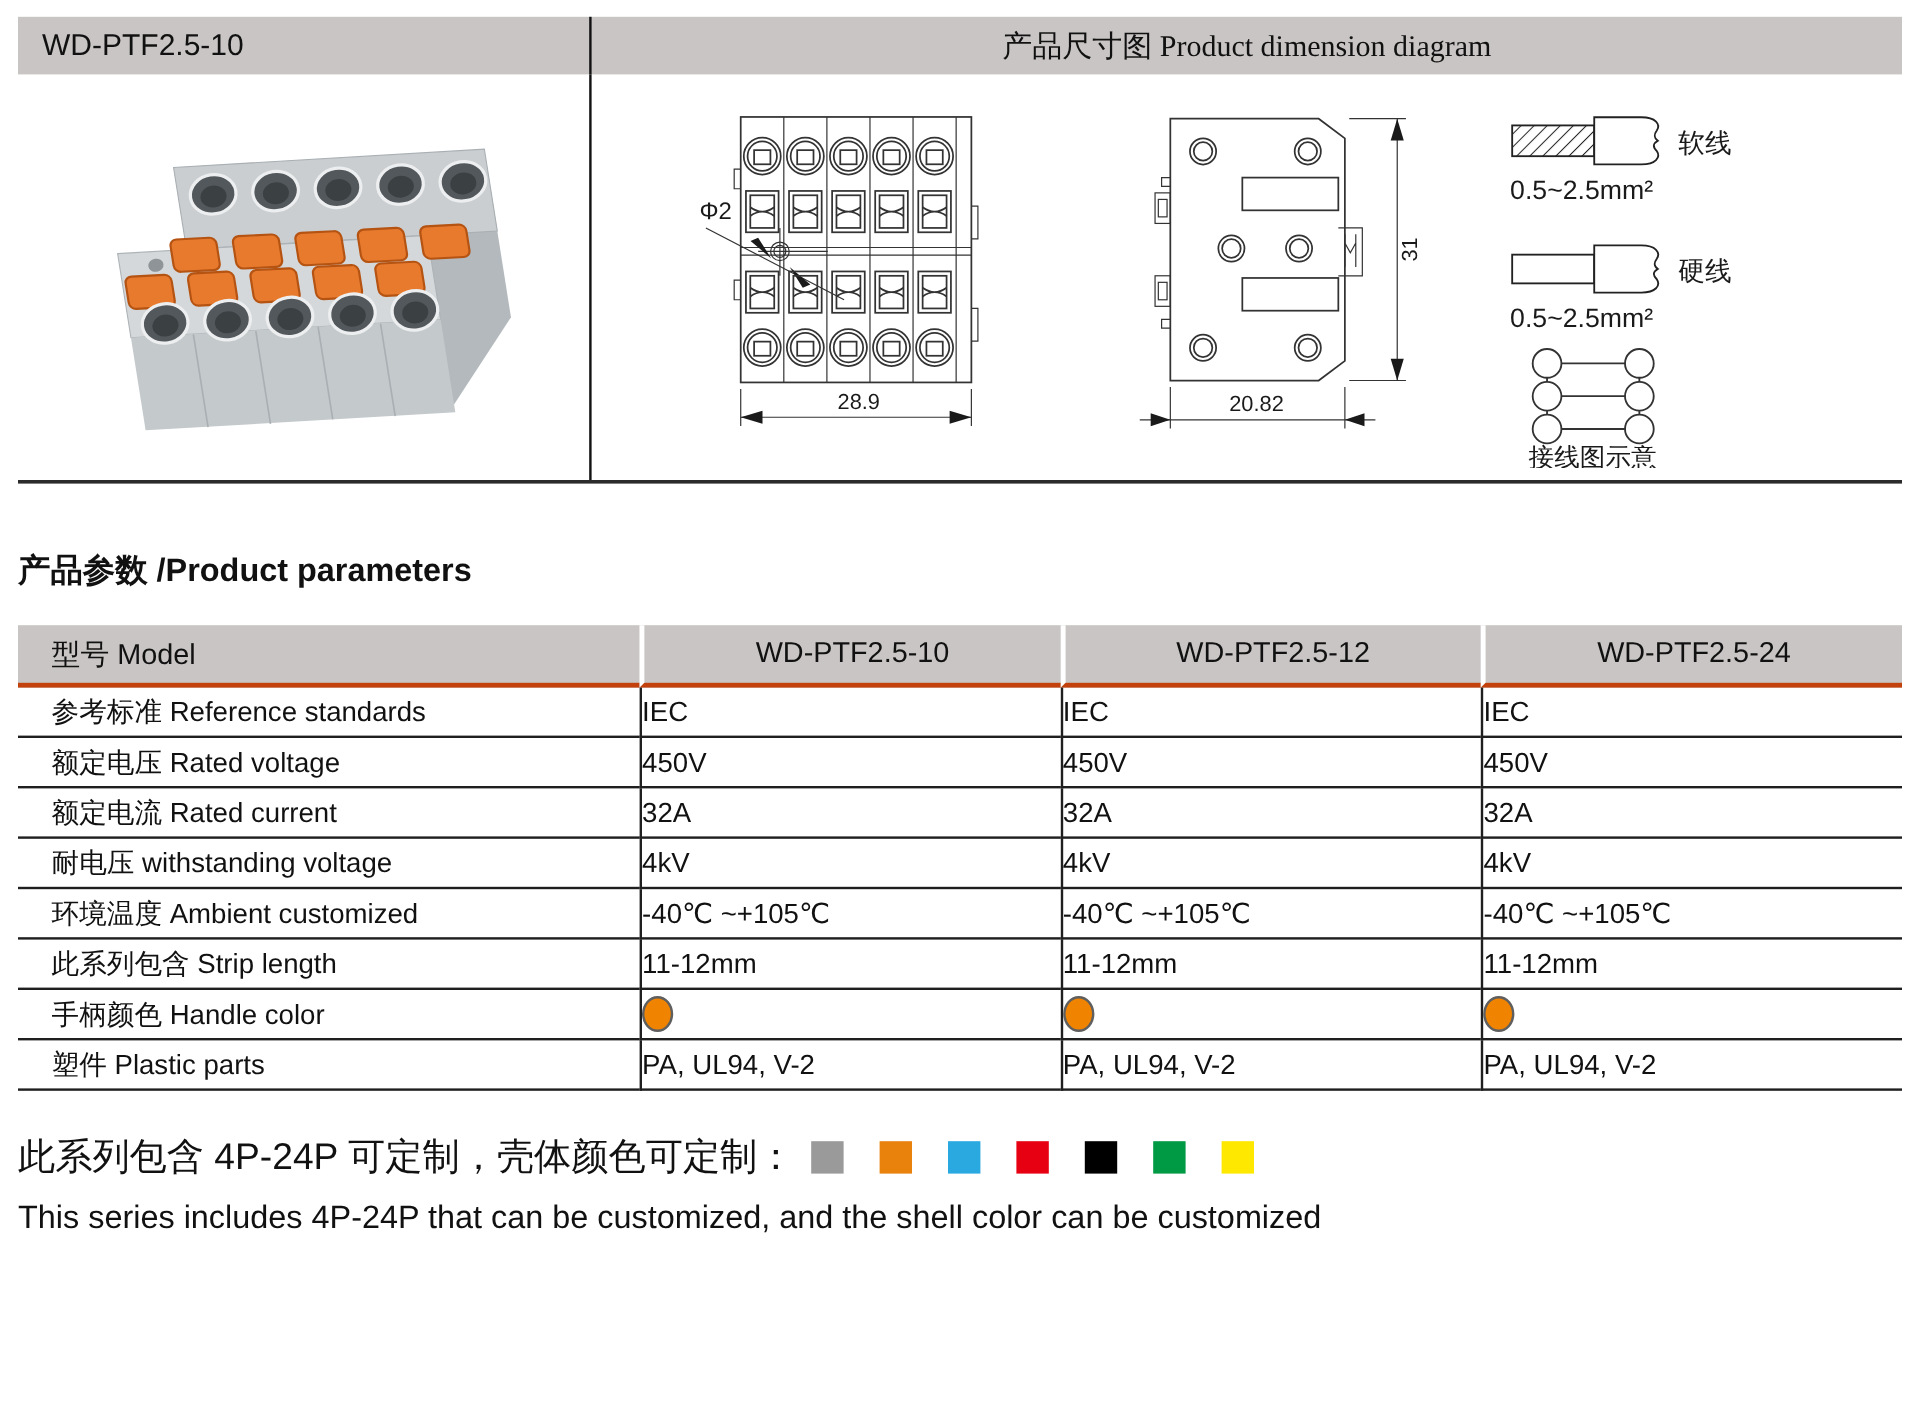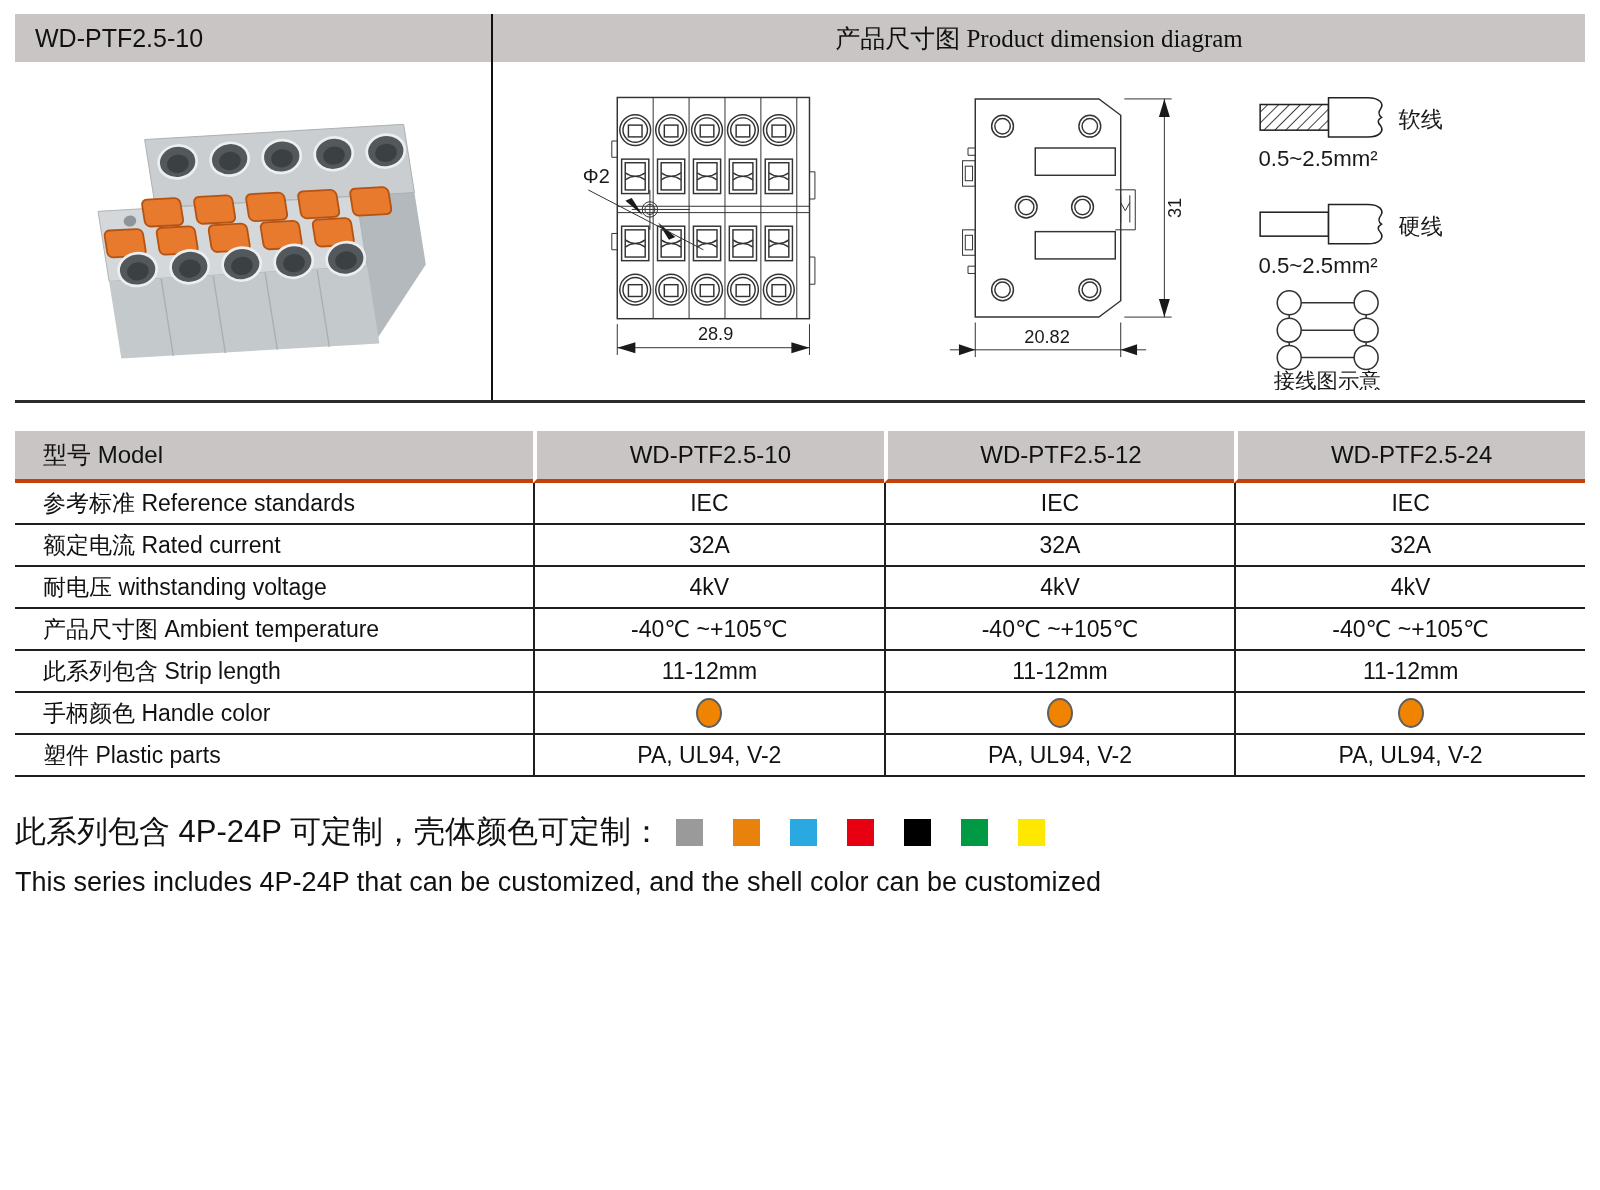--- a/index.html
+++ b/index.html
@@ -21,21 +21,21 @@
   .sv-wrap { margin-top:26px; margin-left:50px; }
   .lg-wrap { margin-top:22px; margin-left:62px; }
 
   
   .params-heading { margin-top:54px; font-size:27px; font-weight:bold; }
   table.params { width:100%; border-collapse:separate; border-spacing:0; margin-top:28px; }
   table.params th { background:#c9c5c4; font-weight:normal; font-size:24px; height:52px;
        border-bottom:4px solid #c2410c; text-align:center; }
   table.params th + th { border-left:4px solid #fff; }
   table.params th.label { text-align:left; padding-left:28px; }
-  table.params td { font-size:23px; height:42px; text-align:center;
+  table.params td { font-size:23px; height:42px; text-align:left;
        border-bottom:2px solid #1f1f1f; }
   table.params td.label { text-align:left; padding-left:28px; }
   table.params td.value { border-left:2px solid #1f1f1f; }
   .handle-swatch { display:inline-block; width:26px; height:30px; border-radius:50%;
        border:2px solid #5f5f5f; vertical-align:middle; }
 
   
   .footer { margin-top:34px; }
   .note-line { display:flex; font-size:31px; }
   .shell-swatches { display:flex; align-items:center; margin-left:14px; }
@@ -284,20 +284,21 @@
                 <line x1="130" y1="302" x2="130" y2="306" stroke-width="1.8"></line>
           </g>
           <text x="22" y="356" font-size="25">接线图示意</text>
         </svg>
         </div>
 
       </div>
     </div>
   </div>
 
+  <h2 class="params-heading">产品参数 /Product parameters</h2>
 
   <table class="params">
     <colgroup>
         <col style="width:33%">
         <col style="width:22.33%">
         <col style="width:22.33%">
         <col style="width:22.34%">
       </colgroup>
     <thead>
       <tr>
@@ -308,33 +309,39 @@
       </tr>
     </thead>
     <tbody>
         <tr>
           <td class="label">参考标准 Reference standards</td>
           <td class="value">IEC</td>
           <td class="value">IEC</td>
           <td class="value">IEC</td>
         </tr>
         <tr>
+          <td class="label">额定电压 Rated voltage</td>
+          <td class="value">450V</td>
+          <td class="value">450V</td>
+          <td class="value">450V</td>
+        </tr>
+        <tr>
           <td class="label">额定电流 Rated current</td>
           <td class="value">32A</td>
           <td class="value">32A</td>
           <td class="value">32A</td>
         </tr>
         <tr>
           <td class="label">耐电压 withstanding voltage</td>
           <td class="value">4kV</td>
           <td class="value">4kV</td>
           <td class="value">4kV</td>
         </tr>
         <tr>
-          <td class="label">产品尺寸图 Ambient temperature</td>
+          <td class="label">环境温度 Ambient customized</td>
           <td class="value">-40℃ ~+105℃</td>
           <td class="value">-40℃ ~+105℃</td>
           <td class="value">-40℃ ~+105℃</td>
         </tr>
         <tr>
           <td class="label">此系列包含 Strip length</td>
           <td class="value">11-12mm</td>
           <td class="value">11-12mm</td>
           <td class="value">11-12mm</td>
         </tr>

